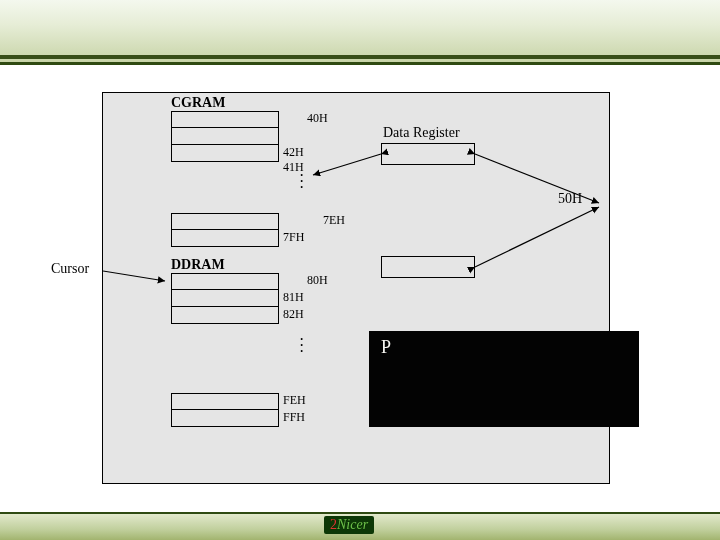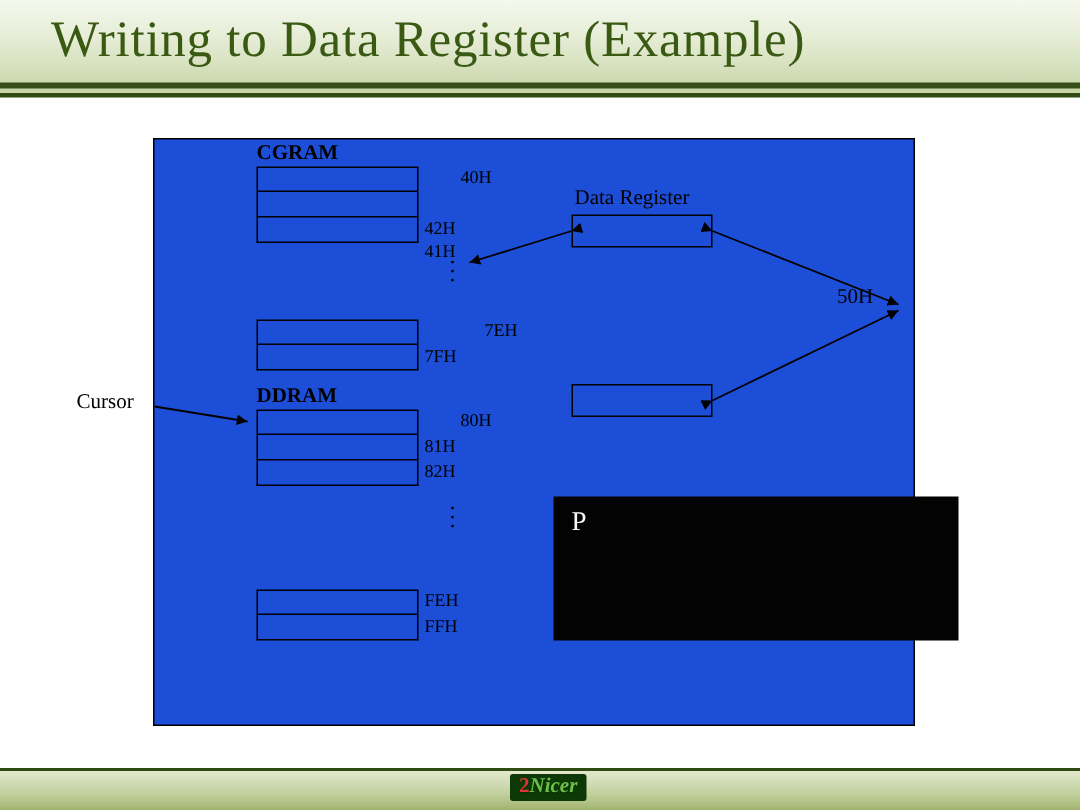--- a/index.html
+++ b/index.html
@@ -31,21 +31,21 @@
     padding: 8px 0 0 34px;
     letter-spacing: 0.5px;
   }
   .canvas {
     position: absolute;
     top: 92px;
     left: 102px;
     width: 506px;
     height: 390px;
     border: 1px solid #000;
-    background: #1d4ed8;
+    background: #e5e5e5;
   }
 
   
   .mem-label {
     position: absolute;
     font-size: 14px;
     font-weight: bold;
   }
   .mem-row {
     position: absolute;
@@ -108,23 +108,23 @@
     position: absolute;
     left: 0; right: 0;
     bottom: 0;
     height: 26px;
     background: linear-gradient(#e2e9cc, #c0cf9c 60%, #a2b46f);
     border-top: 2px solid #2f4a12;
   }
   .footer-badge {
     position: absolute;
     bottom: 6px;
-    left: 340px;
+    left: 324px;
     color: #6dc04a;
-    font-weight: bold;
+    font-weight: normal;
     font-style: italic;
     font-size: 14px;
     text-shadow: 0 1px 0 #083400;
     background: #0d3807;
     padding: 1px 6px;
     border-radius: 2px;
   }
   .footer-badge .two {
     color: #d33;
     font-style: normal;
@@ -135,21 +135,20 @@
     top: 0; left: 0;
     width: 506px;
     height: 390px;
     pointer-events: none;
   }
 </style>
 </head>
 <body>
 
 <div class="title-bar">
-  <div class="title-text">Writing to Data Register (Example)</div>
   <div class="rule"></div>
 </div>
 
 <div class="canvas">
 
   <div class="mem-label" style="left:68px; top:2px;">CGRAM</div>
   <div class="mem-row first-row" style="top:18px;"></div>
   <div class="mem-row" style="top:35px;"></div>
   <div class="mem-row" style="top:52px;"></div>
   <span class="mem-addr" style="top:18px;margin-left:24px;">40H</span>

